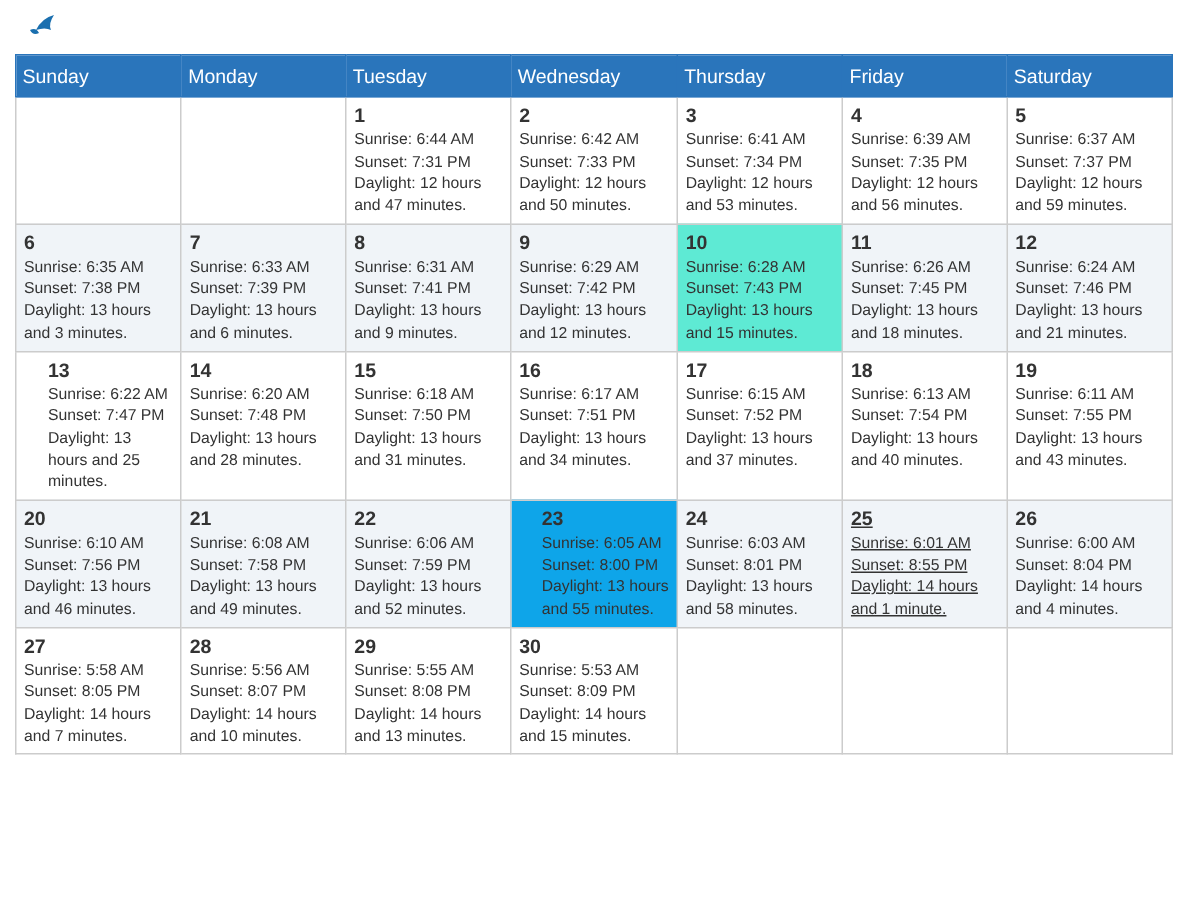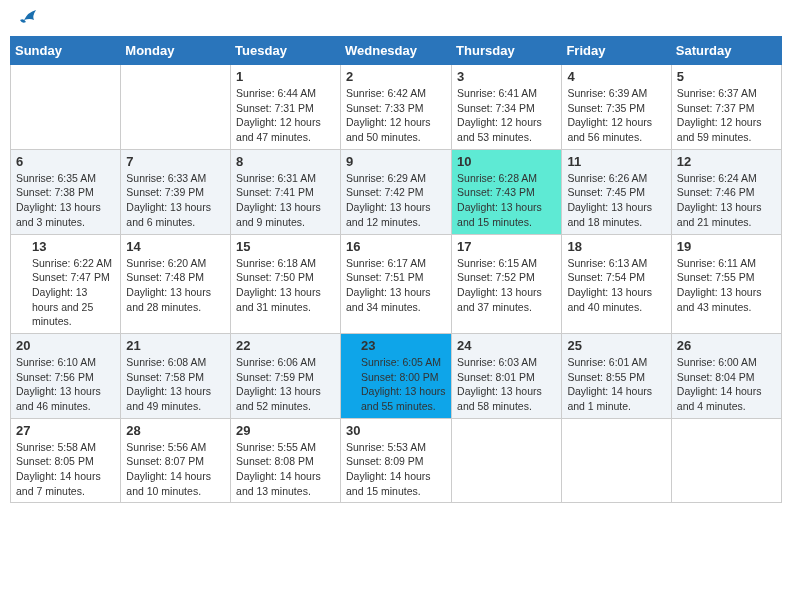--- a/index.html
+++ b/index.html
@@ -46,21 +46,21 @@
     }
     .calendar {
       width: 100%;
       border-collapse: collapse;
       border: 1px solid #ccc;
     }
     .calendar th {
       background-color: #2a75bb;
       color: #fff;
       font-size: 13px;
-      font-weight: bold;
+      font-weight: normal;
       padding: 6px 4px;
       text-align: left;
       border: 1px solid #2a75bb;
     }
     .calendar td {
       vertical-align: top;
       border: 1px solid #ccc;
       padding: 4px 5px;
       width: 113px;
       min-height: 85px;
@@ -317,21 +317,21 @@
         </div>
       </td>
         <td style="background-color: rgb(240, 244, 248);">
         <span class="day-number">24</span>
         <div class="cell-content">
           <span>Sunrise: 6:03 AM</span><br>
           <span>Sunset: 8:01 PM</span><br>
           <span>Daylight: 13 hours and 58 minutes.</span>
         </div>
       </td>
-        <td style="background-color: rgb(240, 244, 248);">
+        <td style="background-color: rgb(240, 244, 248); text-decoration: underline;">
         <span class="day-number">25</span>
         <div class="cell-content">
           <span>Sunrise: 6:01 AM</span><br>
           <span>Sunset: 8:55 PM</span><br>
           <span>Daylight: 14 hours and 1 minute.</span>
         </div>
       </td>
         <td style="background-color: rgb(240, 244, 248);">
         <span class="day-number">26</span>
         <div class="cell-content">

